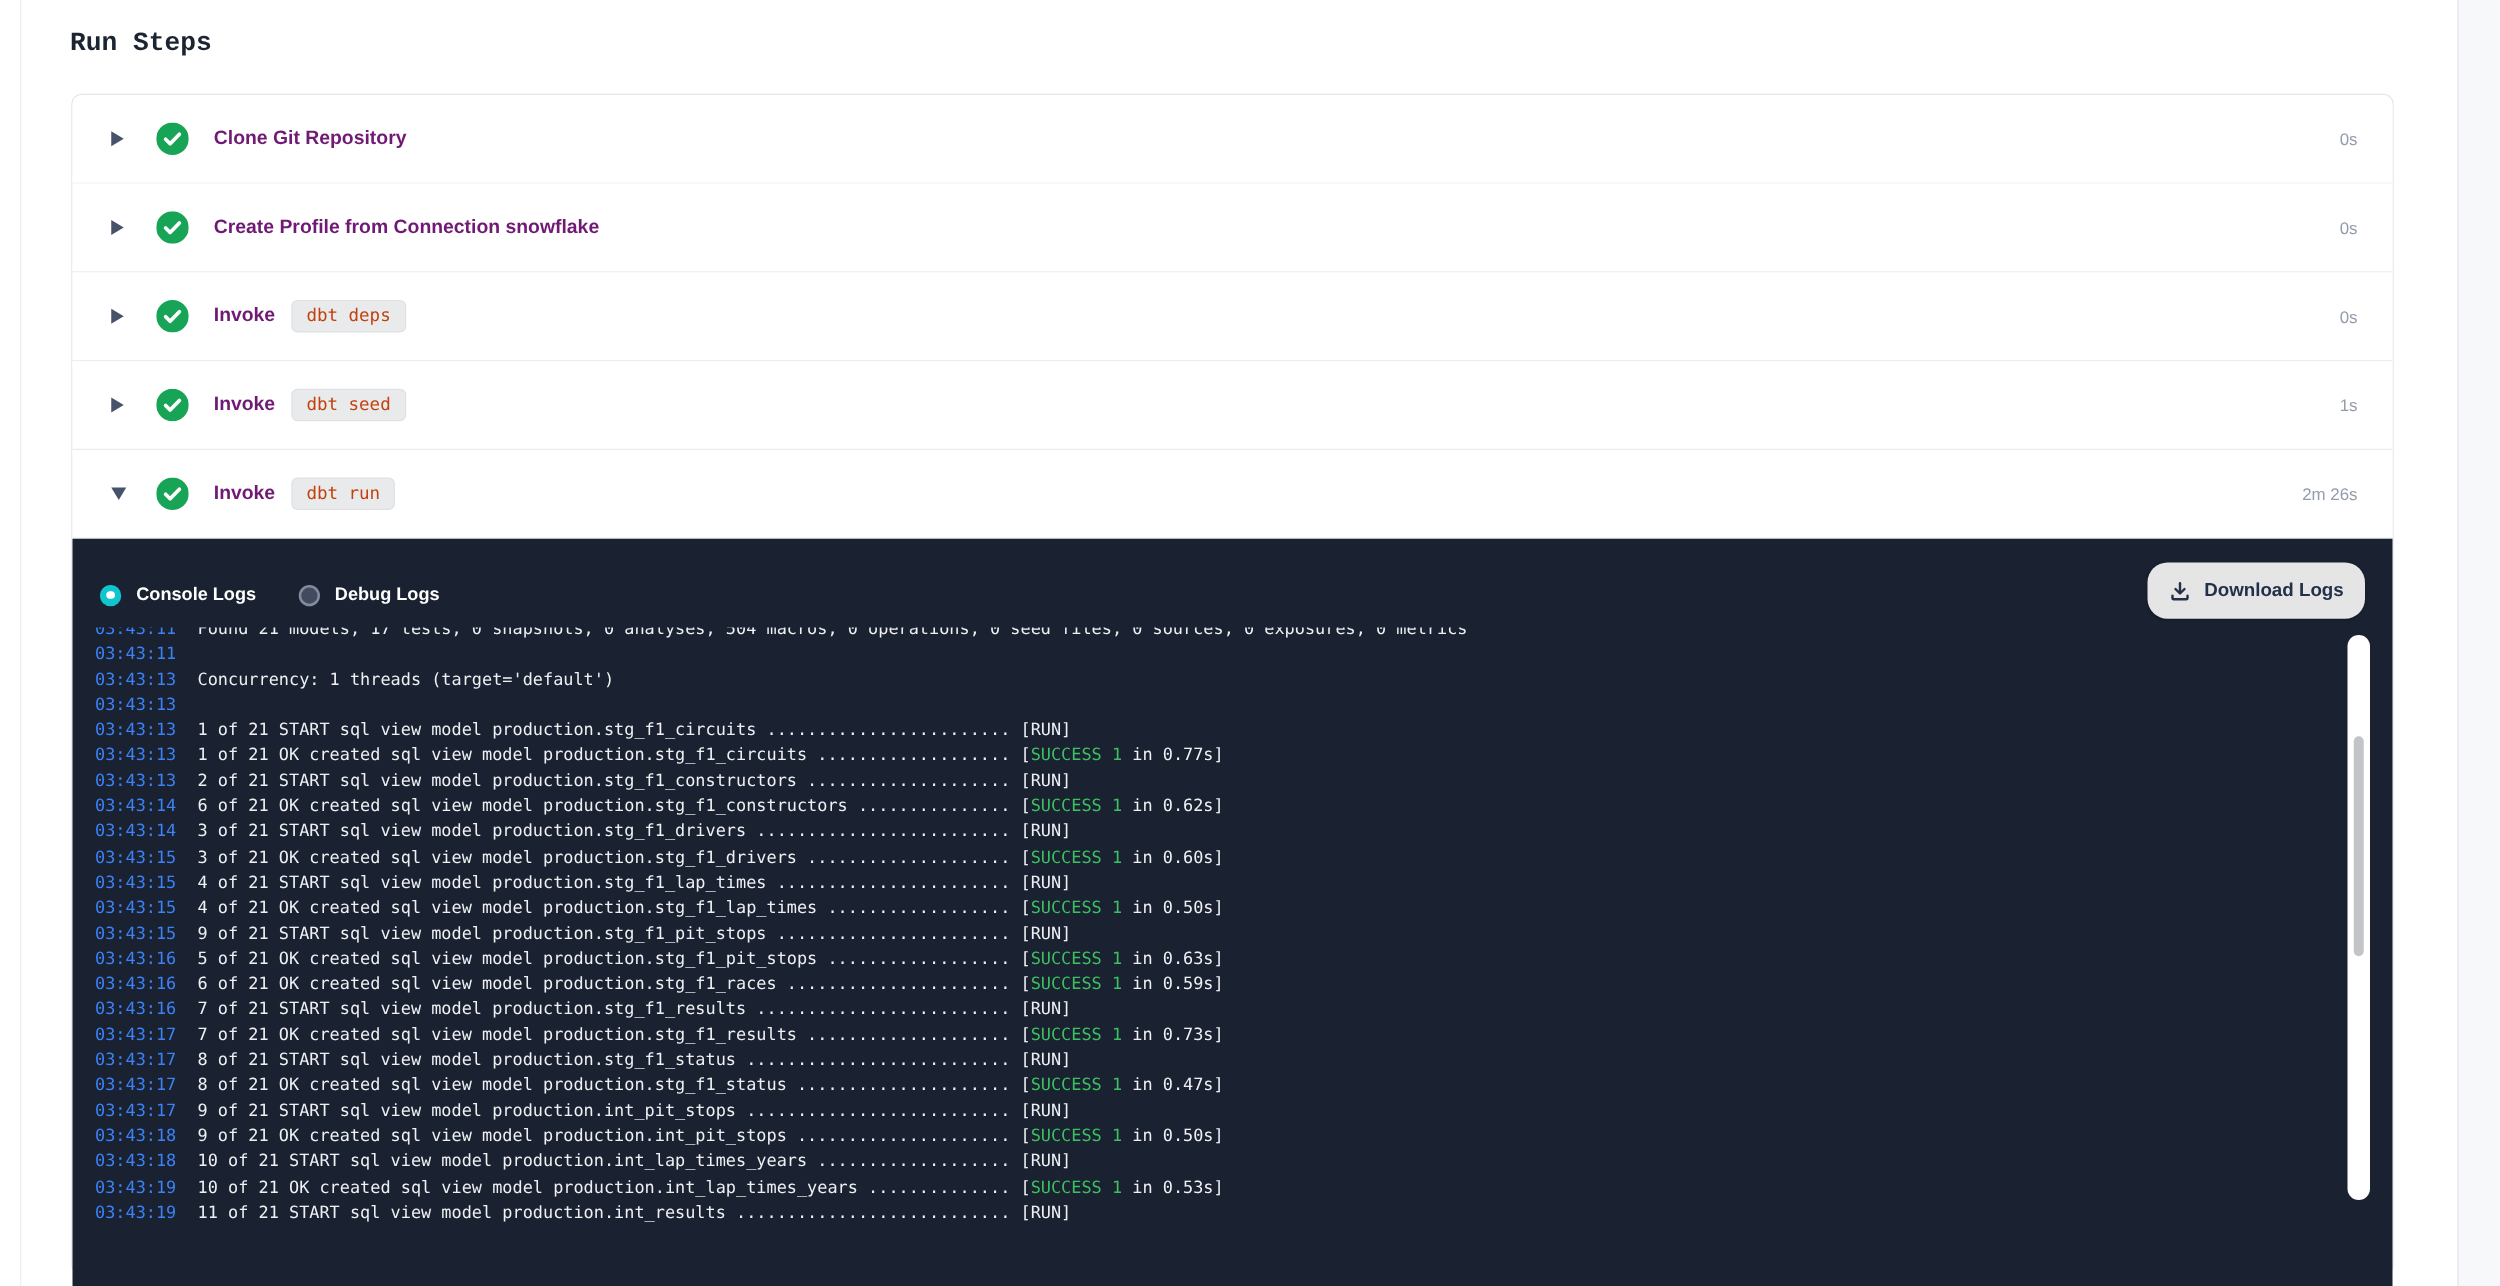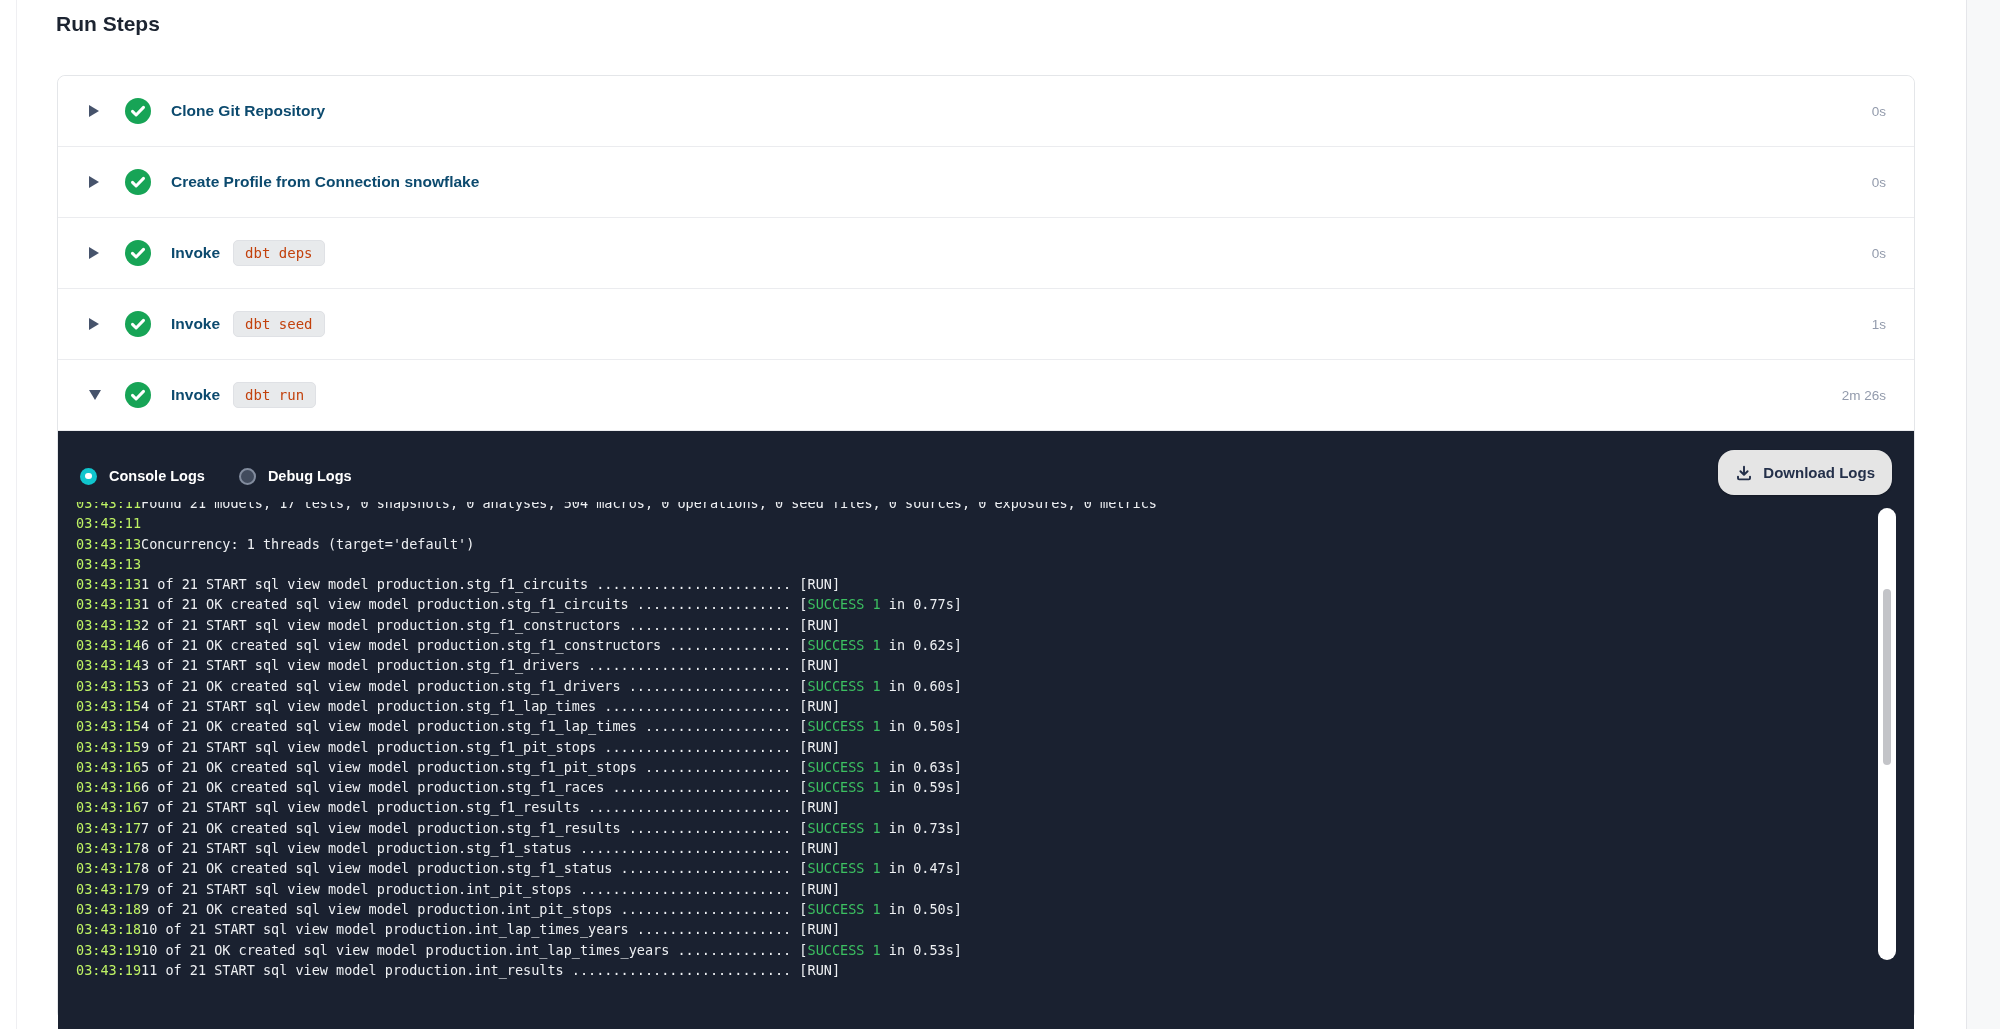--- a/index.html
+++ b/index.html
@@ -1,35 +1,35 @@
 <!DOCTYPE html>
 <html><head>
 <meta charset="utf-8">
 <style>
   * { margin:0; padding:0; box-sizing:border-box; }
   html,body { width:2000px; height:1029px; background:#ffffff; overflow:hidden;
     font-family:"Liberation Sans", sans-serif; }
   .left-edge-line { position:absolute; left:16px; top:0; width:1px; height:1029px; background:#efeff2; }
   .right-strip { position:absolute; left:1966px; top:0; width:34px; height:1029px;
     background:#f7f8f9; border-left:1px solid #e5e6ea; }
-  .page-title { position:absolute; left:56px; top:12px; font-size:21px; font-weight:700; color:#1c2431; }
+  .page-title { position:absolute; left:56px; top:24px; font-size:21px; font-weight:700; color:#1c2431;font-family:Liberation Mono, monospace; }
 
   .card { position:absolute; left:57px; top:75px; width:1858px; height:945px;
     background:#ffffff; border:1px solid #e4e6e9; border-radius:8px; }
 
   .step-row { display:flex; align-items:center; height:71px; padding:0 28px 0 31px;
     border-bottom:1px solid #ebecef; background:#fff; cursor:pointer; }
   .step-row:first-child { border-top-left-radius:8px; border-top-right-radius:8px; }
   .caret-box { width:14px; display:flex; justify-content:flex-start; margin-right:22px; }
   .caret-right { width:0; height:0; border-left:10px solid #46536b;
     border-top:6px solid transparent; border-bottom:6px solid transparent; }
   .caret-down { width:0; height:0; border-top:10px solid #46536b;
     border-left:6px solid transparent; border-right:6px solid transparent; }
   .check-icon { width:26px; height:26px; margin-right:20px; flex:0 0 auto; }
-  .step-title { font-size:15.5px; font-weight:700; color:#0c4a6e; }
+  .step-title { font-size:15.5px; font-weight:700; color:#701a75; }
   .cmd-badge { font-family:"DejaVu Sans Mono", monospace; font-size:14px; color:#c2410c;
     background:#e8eaec; border:1px solid #dfe1e5; border-radius:5px; padding:4px 11px; margin-left:13px; }
   .duration { margin-left:auto; font-size:13.5px; color:#939bac; }
 
   .console { position:relative; width:100%; height:665px; background:#1a2130; overflow:hidden; }
   .radio-group { position:absolute; left:22px; top:26px; height:38px; display:flex; align-items:center; gap:34px; }
   .radio-item { display:flex; align-items:center; gap:12px; cursor:pointer; }
   .radio-circle { width:17px; height:17px; border-radius:50%; display:flex; align-items:center; justify-content:center; }
   .radio-circle.selected { background:#10c5cd; }
   .radio-circle.selected .dot { width:6.5px; height:6.5px; border-radius:50%; background:#ffffff; }
@@ -38,21 +38,21 @@
 
   .download-btn { position:absolute; right:22px; top:19px; height:45px; padding:0 17px;
     background:#e5e5e5; border:none; border-radius:16px; display:flex; align-items:center; gap:10px;
     font-family:"Liberation Sans", sans-serif; font-size:15px; font-weight:600; color:#24304a;
     cursor:pointer; box-shadow:0 1px 2px rgba(0,0,0,0.25); }
 
   .log-viewport { position:absolute; left:18px; top:71px; right:44px; bottom:2px; overflow:hidden; }
   .log-lines { margin-top:-9px; }
   .log-line { white-space:pre; font-family:"DejaVu Sans Mono", monospace; font-size:13.5px;
     line-height:20.3px; color:#eef0f3; }
-  .log-time { color:#bef264; }
+  .log-time { color:#3b82f6; margin-right:17px; }
   .log-msg { color:#eef0f3;margin-top:39px; }
   .log-msg .success { color:#3cc161; }
 
   .scroll-track { position:absolute; right:18px; top:77px; width:18px; height:452px;
     background:#ffffff; border-radius:9px; }
   .scroll-thumb { position:absolute; right:23px; top:158px; width:8px; height:176px;
     background:#c3c4c8; border-radius:4px; cursor:grab; }
 </style>
 </head>
 <body>

